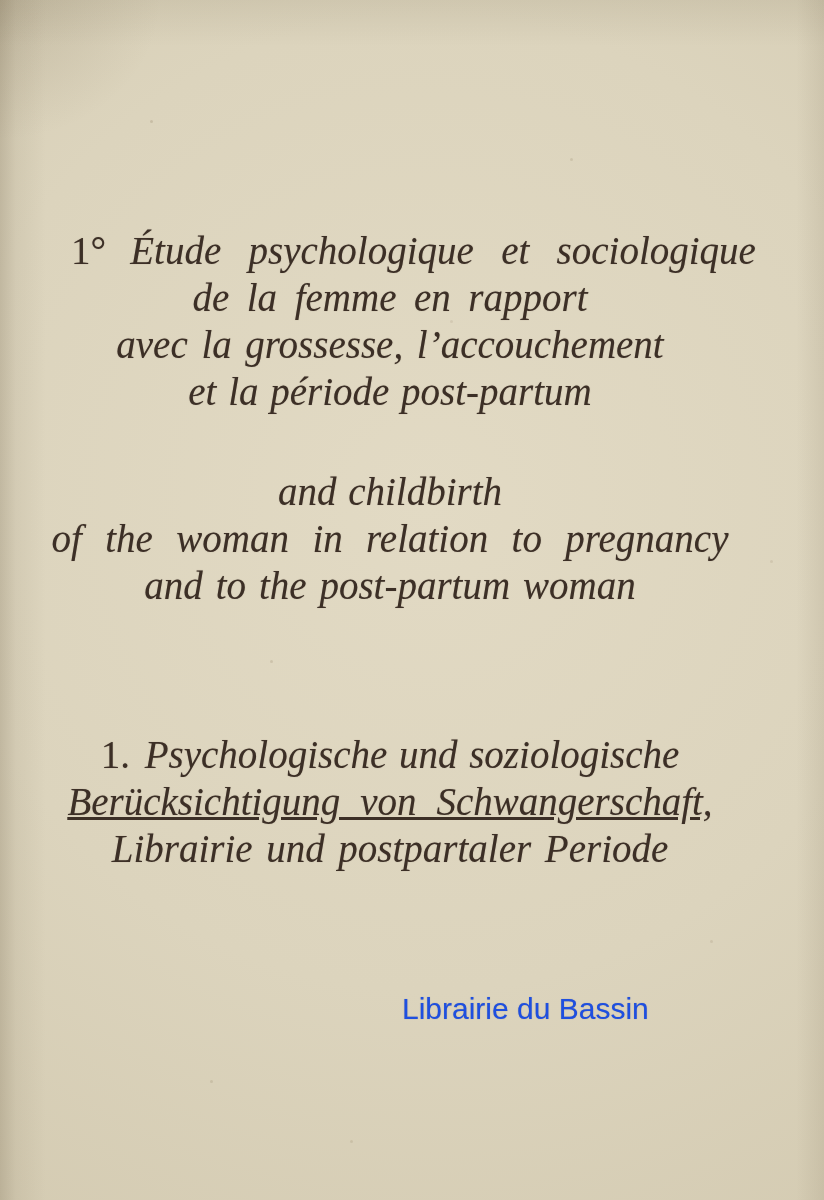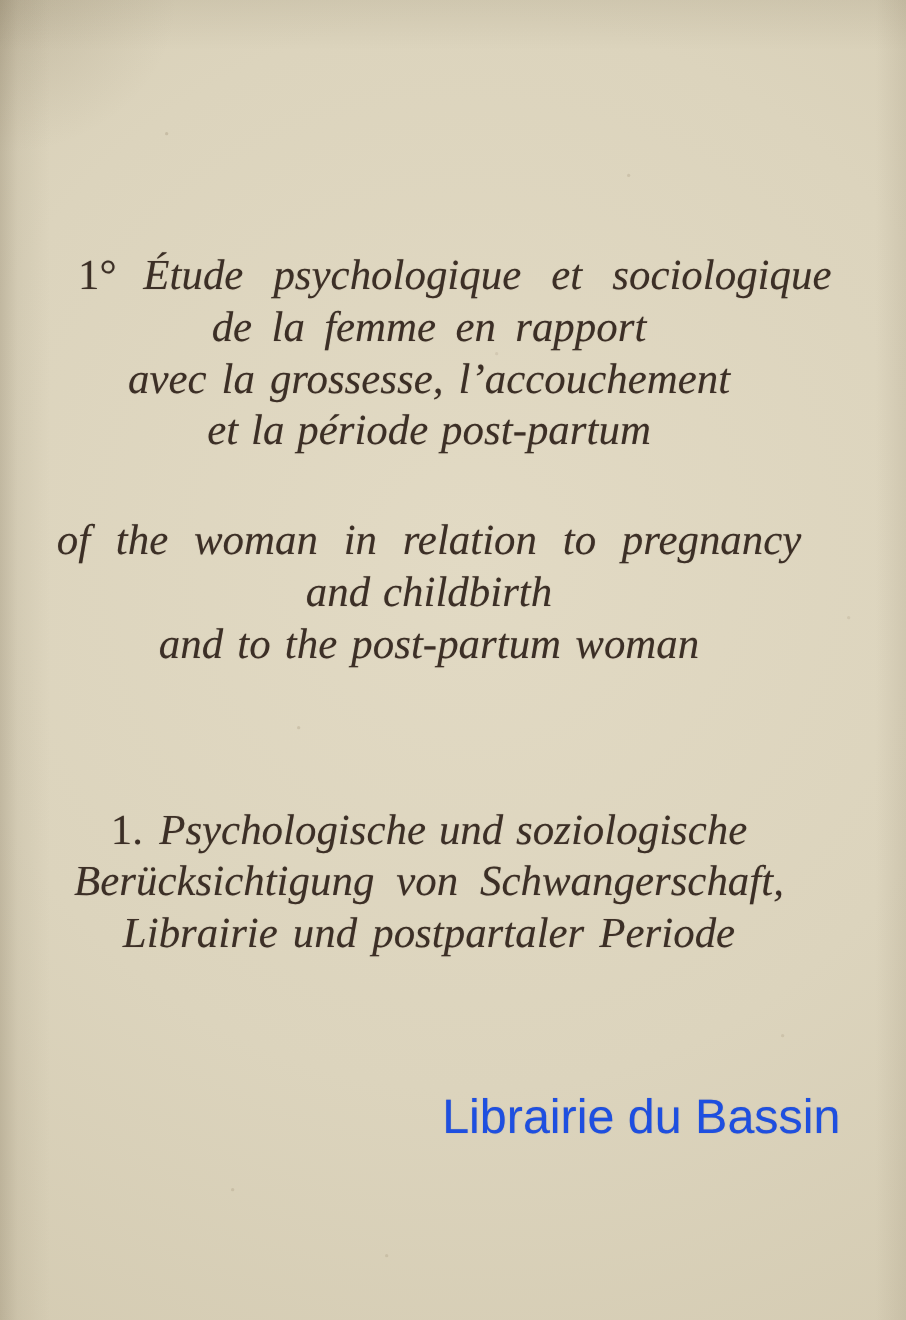--- a/index.html
+++ b/index.html
@@ -62,29 +62,29 @@
   .fr .l1 { word-spacing: 0.45em; margin-left: 31px; }
   .fr .l2 { word-spacing: 0.20em; }
   .fr .l3 { word-spacing: 0.10em; }
   .fr .l4 { word-spacing: 0.05em; }
   .en .l1 { word-spacing: 0.20em; }
   .en .l2 { word-spacing: 0.35em; }
   .en .l3 { word-spacing: 0.05em; }
   .en .l4 { word-spacing: 0.08em; }
   .de .l1 { word-spacing: 0.05em; margin-top: 20px; }
   .de .l2 { word-spacing: 0.28em; }
-  .de .l3 { word-spacing: 0.26em; }
+  .de .l3 { word-spacing: 0.26em; text-decoration: underline; }
   .de .l4 { word-spacing: 0.10em; }
   .watermark {
     position: absolute;
     left: 402px;
     top: 994px;
     font-family: "Liberation Sans", "DejaVu Sans", sans-serif;
     font-style: normal;
-    font-size: 44px;
+    font-size: 30px;
     line-height: 1;
     color: #1e4fe0;
     text-shadow: 0 0 1px rgba(25,35,95,0.35);
     white-space: nowrap;
   }
 </style>
 </head>
 <body>
 
 <div class="photo">
@@ -94,22 +94,22 @@
   <section class="text-col fr">
     <div class="line l1">
       <span class="prefix">1°</span><span>Étude psychologique et sociologique</span>
     </div>
     <div class="line l2">de la femme en rapport</div>
     <div class="line l3">avec la grossesse, l’accouchement</div>
     <div class="line l4">et la période post-partum</div>
   </section>
 
   <section class="text-col en">
+    <div class="line l3">and childbirth</div>
     <div class="line l2">of the woman in relation to pregnancy</div>
-    <div class="line l3">and childbirth</div>
     <div class="line l4">and to the post-partum woman</div>
   </section>
 
   <section class="text-col de">
     <div class="line l1">
       <span class="prefix">1.</span><span>Psychologische und soziologische</span>
     </div>
     <div class="line l3">Berücksichtigung von Schwangerschaft,</div>
     <div class="line l4">Librairie und postpartaler Periode</div>
   </section>

